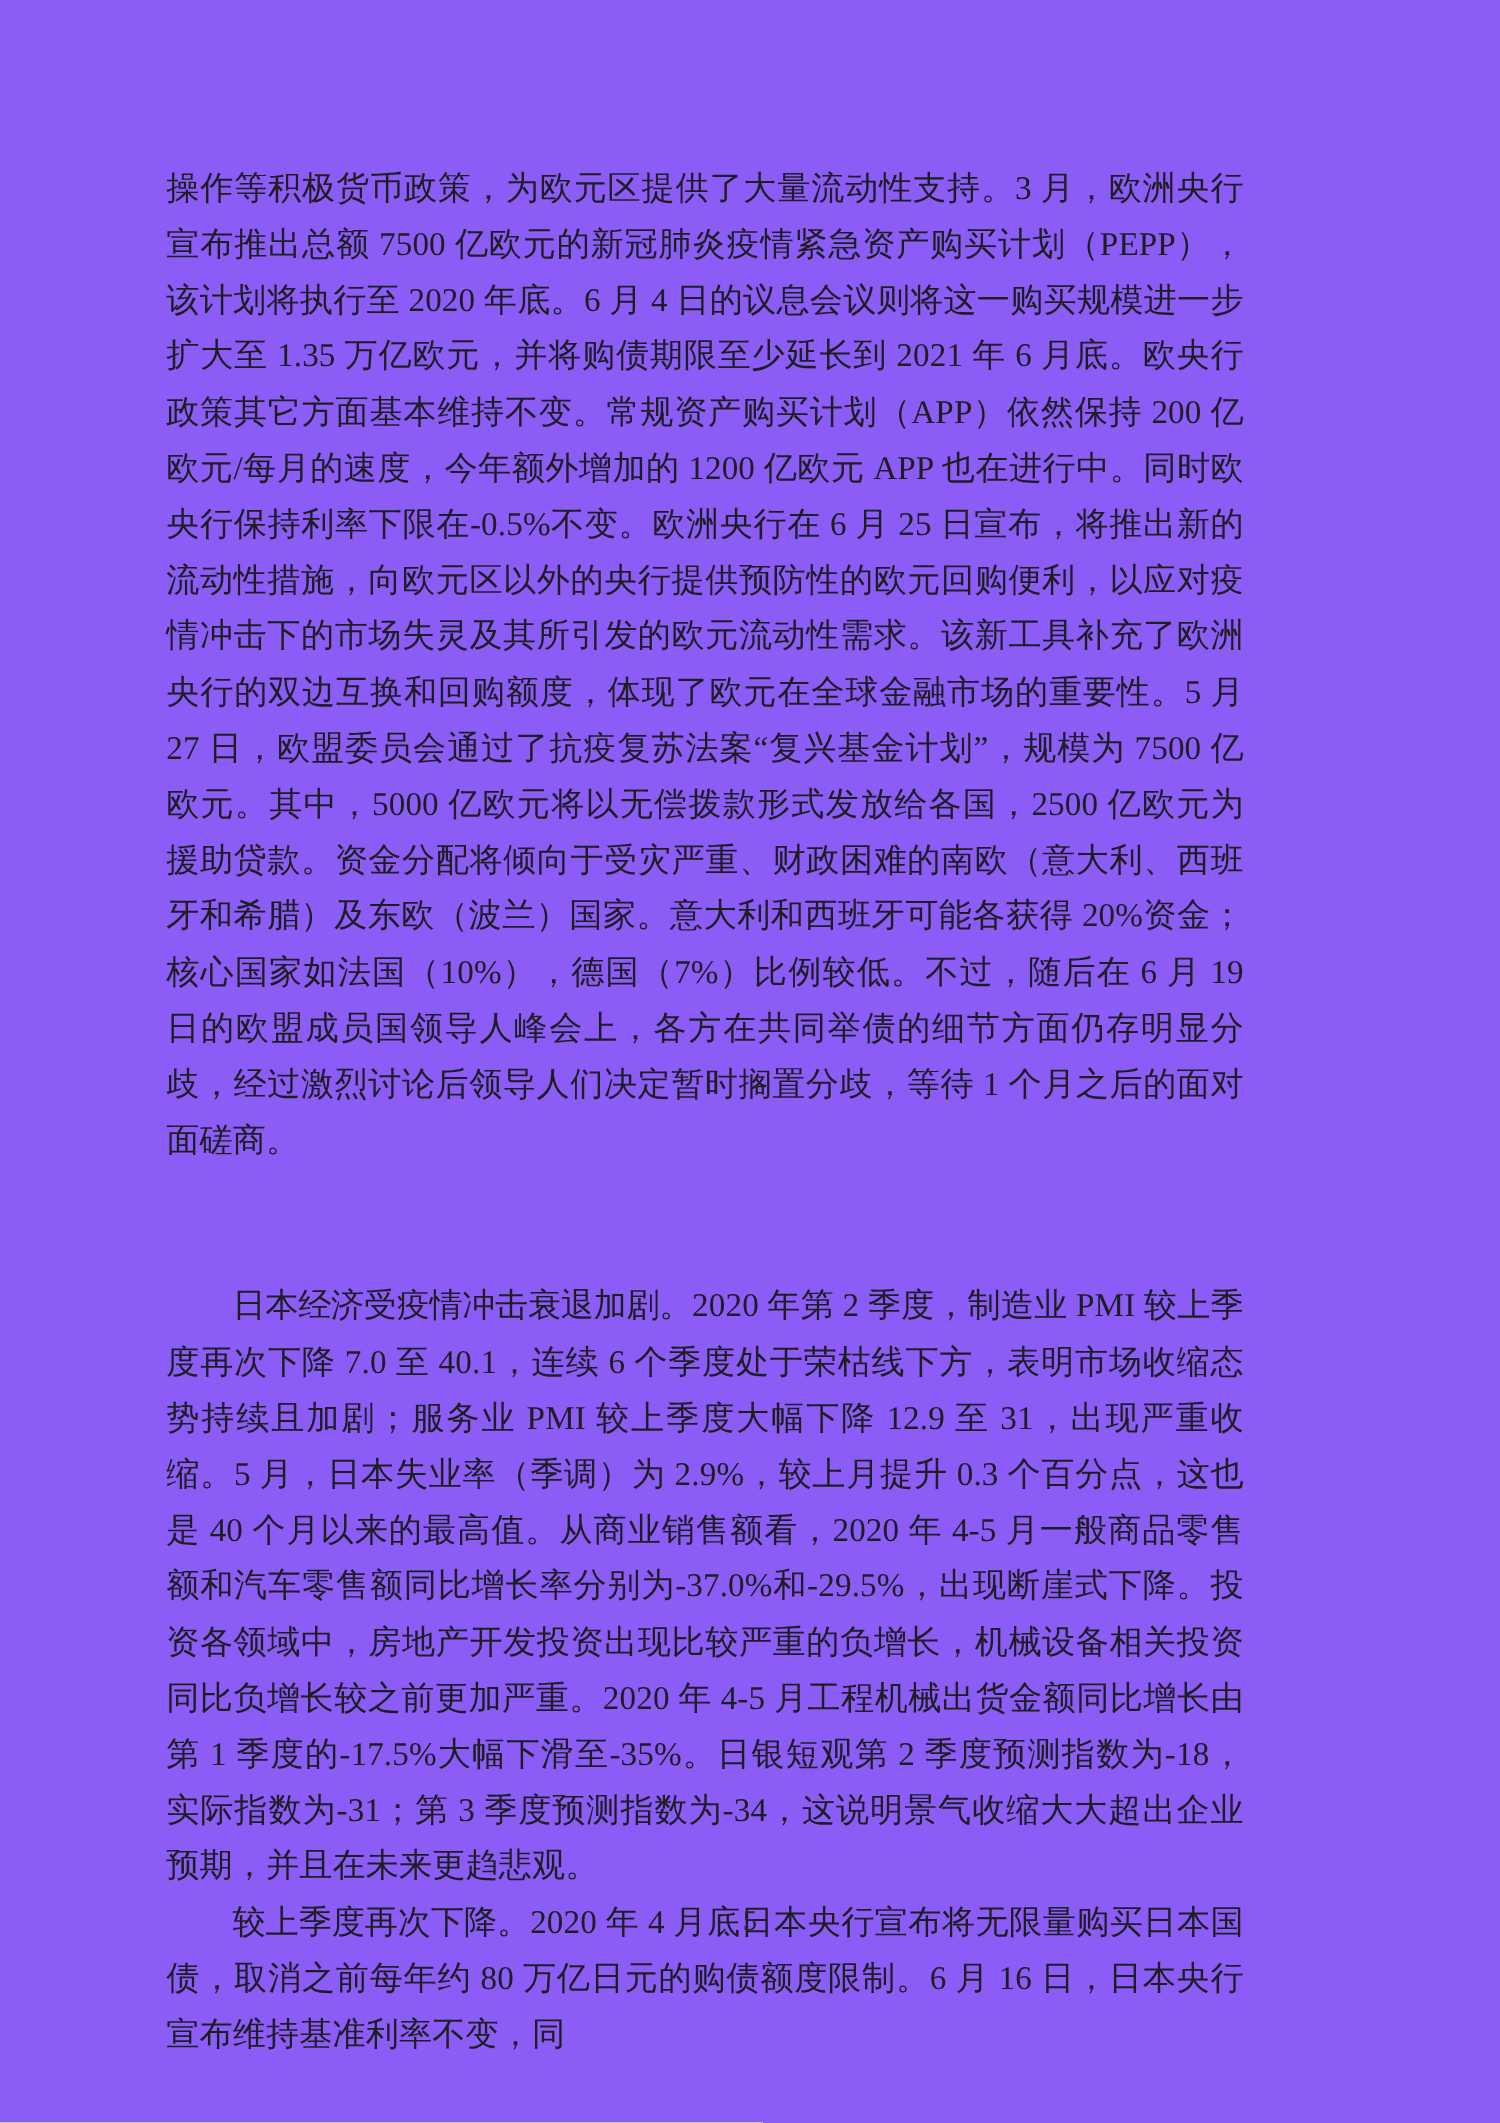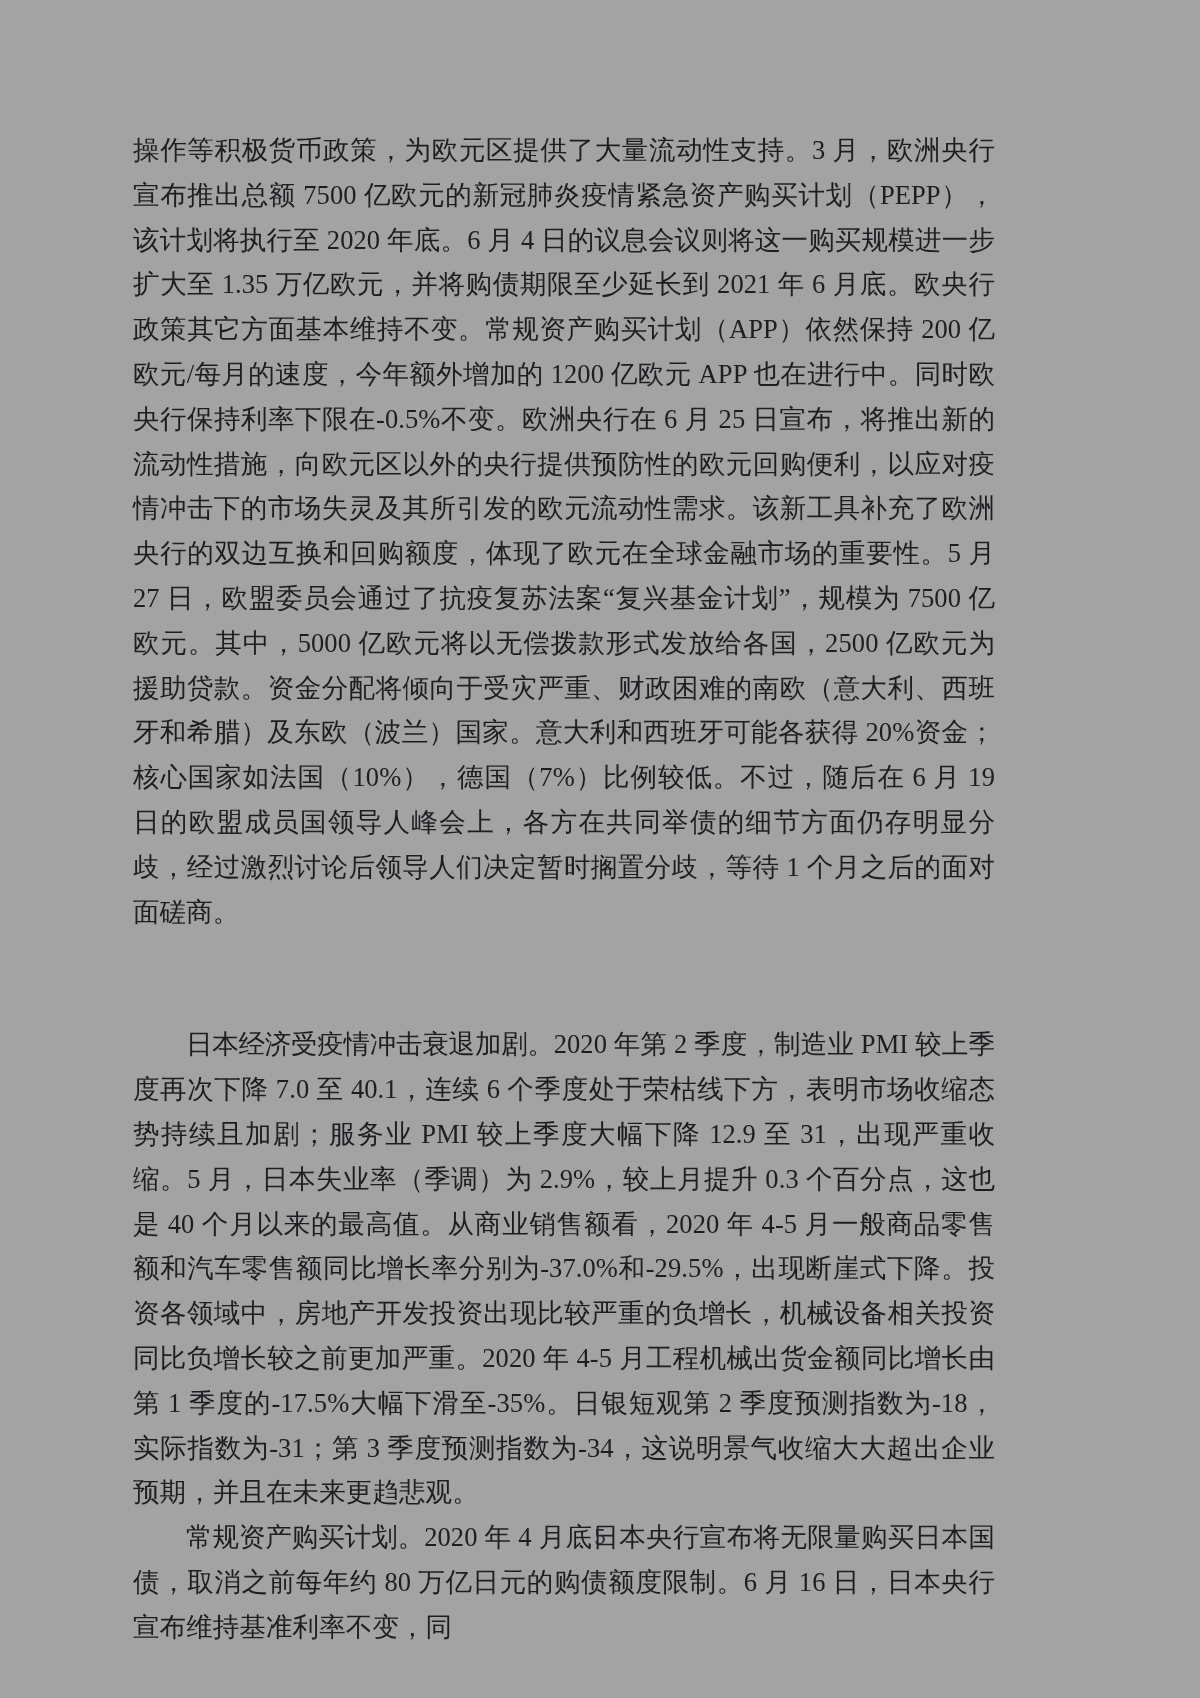--- a/index.html
+++ b/index.html
@@ -10,21 +10,21 @@
   }
   body {
     font-family: "Liberation Serif", "DejaVu Serif", serif;
     color: #1a1a1a;
   }
   .page {
     position: relative;
     width: 1200px;
     height: 1698px;
     margin: 0 auto;
-    background: #a3a3a3;
+    background: #8b5cf6;
     box-sizing: border-box;
     overflow: hidden;
   }
   .content {
     position: absolute;
     left: 133px;
     top: 128px;
     width: 862px;
   }
   .para {
@@ -63,19 +63,19 @@
 <div class="page">
 
   <div class="content">
 
     <p class="para"><span>操作等积极货币政策，为欧元区提供了大量流动性支持。3 月，欧洲央行宣布推出总额 7500 亿欧元的新冠肺炎疫情紧急资产购买计划（PEPP），该计划将执行至 2020 年底。6 月 4 日的议息会议则将这一购买规模进一步扩大至 1.35 万亿欧元，并将购债期限至少延长到 2021 年 6 月底。欧央行政策其它方面基本维持不变。常规资产购买计划（APP）依然保持 200 亿欧元/每月的速度，今年额外增加的 1200 亿欧元 APP 也在进行中。同时欧央行保持利率下限在-0.5%不变。欧洲央行在 6 月 25 日宣布，将推出新的流动性措施，向欧元区以外的央行提供预防性的欧元回购便利，以应对疫情冲击下的市场失灵及其所引发的欧元流动性需求。该新工具补充了欧洲央行的双边互换和回购额度，体现了欧元在全球金融市场的重要性。5 月 27 日，欧盟委员会通过了抗疫复苏法案“复兴基金计划”，规模为 7500 亿欧元。其中，5000 亿欧元将以无偿拨款形式发放给各国，2500 亿欧元为援助贷款。资金分配将倾向于受灾严重、财政困难的南欧（意大利、西班牙和希腊）及东欧（波兰）国家。意大利和西班牙可能各获得 20%资金；核心国家如法国（10%），德国（7%）比例较低。不过，随后在 6 月 19 日的欧盟成员国领导人峰会上，各方在共同举债的细节方面仍存明显分歧，经过激烈讨论后领导人们决定暂时搁置分歧，等待 1 个月之后的面对面磋商。</span></p>
 
     <div class="gap-lg"></div>
 
     <p class="para indent"><span class="bold-lead">日本经济受疫情冲击衰退加剧。</span><span>2020 年第 2 季度，制造业 PMI 较上季度再次下降 7.0 至 40.1，连续 6 个季度处于荣枯线下方，表明市场收缩态势持续且加剧；服务业 PMI 较上季度大幅下降 12.9 至 31，出现严重收缩。5 月，日本失业率（季调）为 2.9%，较上月提升 0.3 个百分点，这也是 40 个月以来的最高值。从商业销售额看，2020 年 4-5 月一般商品零售额和汽车零售额同比增长率分别为-37.0%和-29.5%，出现断崖式下降。投资各领域中，房地产开发投资出现比较严重的负增长，机械设备相关投资同比负增长较之前更加严重。2020 年 4-5 月工程机械出货金额同比增长由第 1 季度的-17.5%大幅下滑至-35%。日银短观第 2 季度预测指数为-18，实际指数为-31；第 3 季度预测指数为-34，这说明景气收缩大大超出企业预期，并且在未来更趋悲观。</span></p>
 
-    <p class="para indent"><span class="bold-lead">常规资产购买计划。</span><span>2020 年 4 月底日本央行宣布将无限量购买日本国债，取消之前每年约 80 万亿日元的购债额度限制。6 月 16 日，日本央行宣布维持基准利率不变，同</span></p>
+    <p class="para indent"><span class="bold-lead">较上季度再次下降。</span><span>2020 年 4 月底日本央行宣布将无限量购买日本国债，取消之前每年约 80 万亿日元的购债额度限制。6 月 16 日，日本央行宣布维持基准利率不变，同</span></p>
 
   </div>
 
   <div class="page-number">5</div>
 
 </div>
 
 </body></html>

